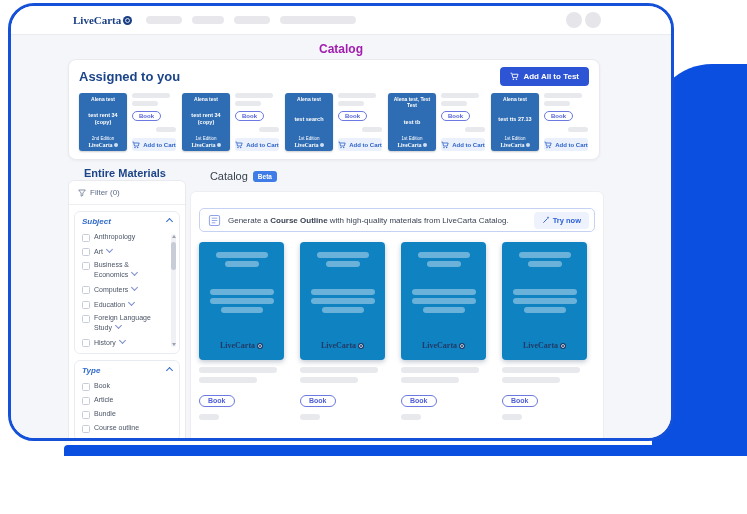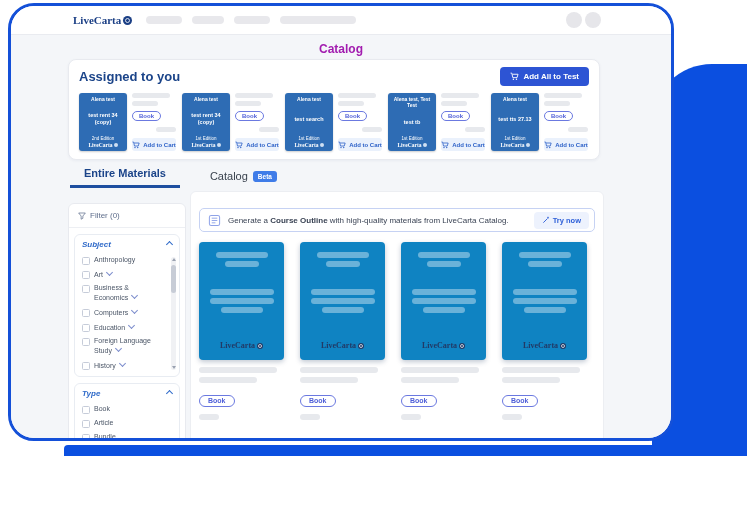--- a/index.html
+++ b/index.html
@@ -42,21 +42,21 @@
   .book-pill{display:inline-block;border:1px solid #6b79e0;color:#4f5fd8;font-size:6px;font-weight:bold;
              padding:1px 6px;border-radius:8px;background:#fff;align-self:flex-start;}
   .addcart{display:flex;align-items:center;justify-content:center;gap:3px;background:#eaf1fc;color:#2e62c8;
            font-size:6px;font-weight:bold;border-radius:3px;height:13px;margin-top:auto;cursor:pointer;}
   
   .tabs{position:absolute;left:59px;top:132px;display:flex;align-items:flex-end;gap:26px;}
   .tab{font-size:11px;color:#39424e;padding:0 4px 6px 4px;display:flex;align-items:center;gap:5px;cursor:pointer;}
   .tab.active{font-weight:bold;color:#1b4489;border-bottom:3px solid #1e4fa0;padding:0 14px 6px 14px;}
   .beta{background:#3f7ce8;color:#fff;font-size:6.5px;font-weight:bold;border-radius:3px;padding:2px 5px;}
   
-  .filter{position:absolute;left:57px;top:168px;width:118px;height:300px;background:#fff;border:1px solid #e8eaef;
+  .filter{position:absolute;left:57px;top:145px;width:118px;height:300px;background:#fff;border:1px solid #e8eaef;
           border-radius:6px;box-sizing:border-box;}
   .filter-head{display:flex;align-items:center;gap:4px;color:#5f6e8c;font-size:8px;padding:7px 9px;border-bottom:1px solid #edeff3;}
   .fbox{margin:6px 5px;border:1px solid #e8ecf2;border-radius:6px;padding:5px 7px;position:relative;}
   .fbox-head{display:flex;align-items:center;justify-content:space-between;color:#2f6ac9;font-size:8px;font-weight:bold;margin-bottom:4px;font-style:italic;}
   .chev{display:inline-block;width:4px;height:4px;border-right:1.2px solid;border-bottom:1.2px solid;}
   .chev.up{transform:rotate(-135deg);color:#2f6ac9;}
   .chev.down{transform:rotate(45deg);color:#7b8ccc;margin-left:2px;margin-bottom:2px;}
   .flist{overflow:hidden;}
   .flist.subject{height:118px;padding-right:7px;}
   .fitem{display:flex;align-items:flex-start;gap:4px;padding:2.5px 0;font-size:7px;color:#4a5566;line-height:1.25;}

